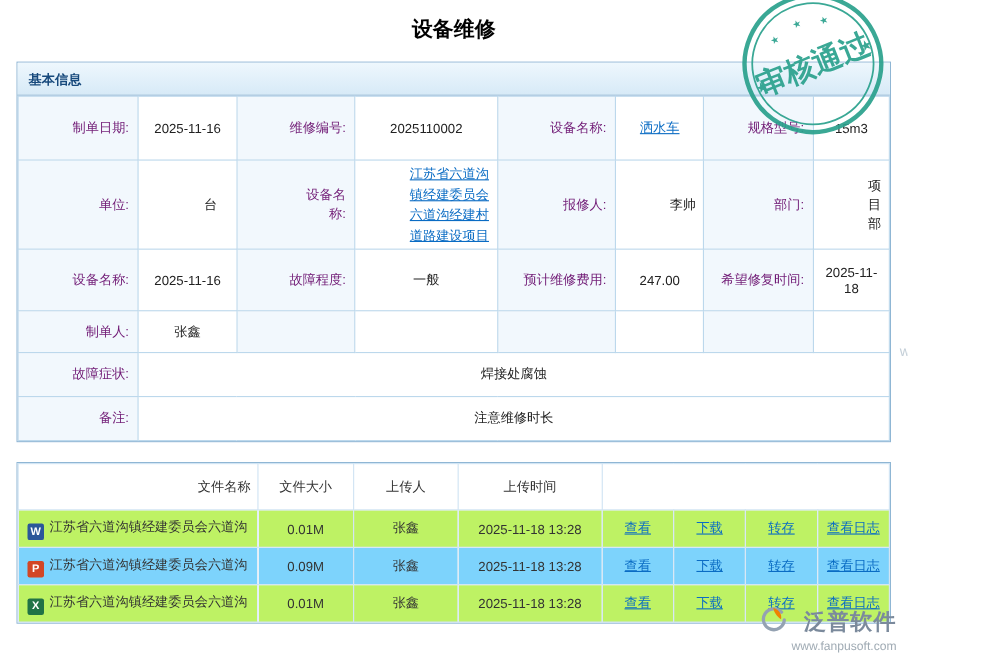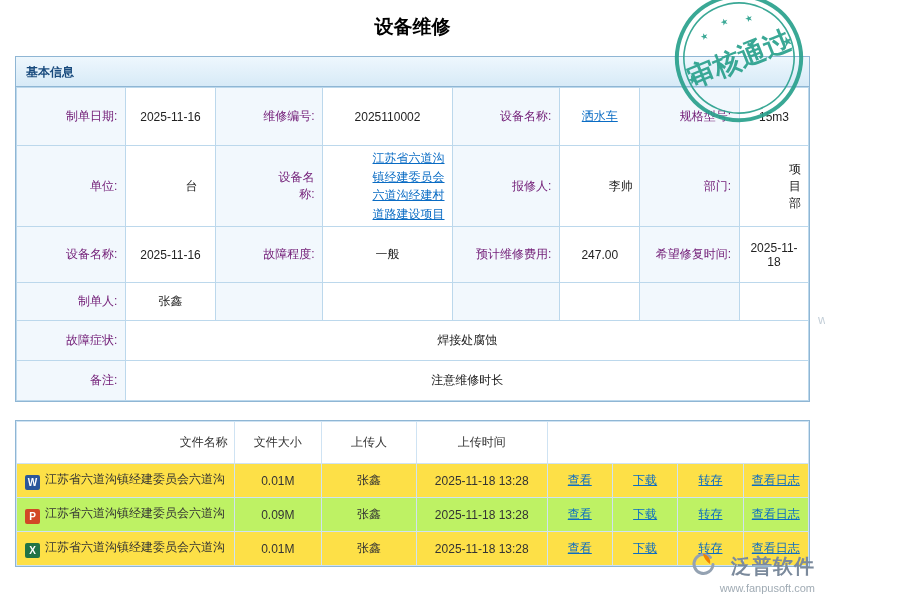--- a/index.html
+++ b/index.html
@@ -29,22 +29,22 @@
   .bi-r6 td { height:40px; }
   a.lnk { color:#0a6cc4; text-decoration:underline; cursor:pointer; }
   .proj-link { display:inline-block; line-height:1.55; }
 
   
   .att td { border-color:#cfe3f3; }
   .att-head td { height:42px; background:#fff; color:#333; text-align:center; }
   .att-head td.name-head { text-align:right; padding-left:12px; }
   .att-row td { height:34px; text-align:center; }
   .att-row td.name-cell { text-align:left; white-space:nowrap; text-overflow:ellipsis; padding-left:8px; }
-  .att-row.even td { background:#bef264; }
-  .att-row.odd td { background:#fde047; }
+  .att-row.even td { background:#7dd3fc; }
+  .att-row.odd td { background:#bef264; }
   .file-icon { display:inline-block; width:15px; height:15px; line-height:15px; border-radius:2px;
     color:#fff; font-size:10px; font-weight:bold; text-align:center; vertical-align:-3px; margin-right:5px; }
   .file-icon.word  { background:#2b579a; }
   .file-icon.ppt   { background:#d24726; }
   .file-icon.excel { background:#217346; }
   a.act { color:#0a6cc4; text-decoration:underline; font-size:12px; cursor:pointer; }
 
   
   .stamp { position:absolute; top:-12px; right:4px; width:164px; height:152px; opacity:.92; pointer-events:none; }
 

